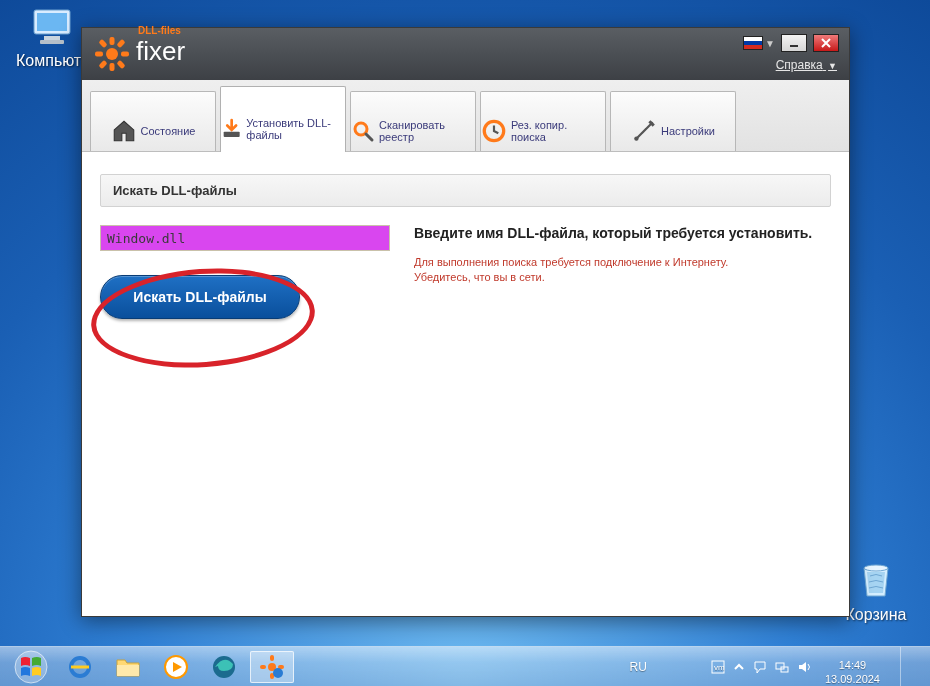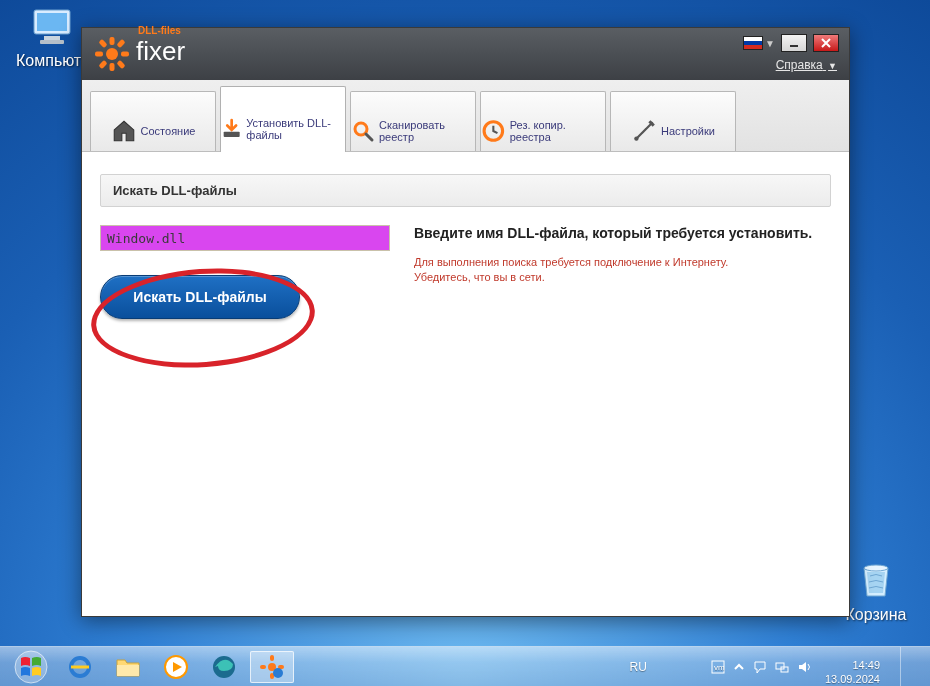--- a/index.html
+++ b/index.html
@@ -99,21 +99,21 @@
     background: linear-gradient(rgba(250,252,255,.55), rgba(200,220,240,.45) 40%, rgba(150,185,220,.55));
     backdrop-filter: blur(2px);
     border-top:1px solid rgba(255,255,255,.5);
     display:flex; align-items:center; padding:0 8px;
   }
   .start-btn { width:46px; height:36px; display:flex; align-items:center; justify-content:center; }
   .tb-item { width:44px; height:32px; margin-left:4px; display:flex; align-items:center; justify-content:center; border-radius:2px; }
   .tb-item.active { background: rgba(255,255,255,.35); box-shadow: inset 0 0 0 1px rgba(255,255,255,.7); }
   .tray { margin-left:auto; display:flex; align-items:center; gap:14px; color:#fff; font-size:11px; text-shadow:0 1px 1px rgba(0,0,0,.4); padding-right:8px;}
   .tray-icons { display:flex; gap:8px; align-items:center;padding-left:46px; }
-  .tray-clock { text-align:right; line-height:1.2;margin-top:12px; }
+  .tray-clock { text-align:center; line-height:1.2;margin-top:12px; }
   .show-desktop { width:14px; height:40px; border-left:1px solid rgba(255,255,255,.45); margin-left:6px; }
 
   .lang-ind { color:#fff; font-size:12px; text-shadow:0 1px 1px rgba(0,0,0,.4); margin-right:4px;}
 </style>
 </head>
 <body>
 
 <div class="desktop-icon icon-computer">
   <svg width="44" height="40" viewBox="0 0 44 40">
     <rect x="4" y="2" width="36" height="24" rx="2" fill="#d9ecff" stroke="#6aa0d0"></rect>
@@ -196,21 +196,21 @@
         <circle cx="10" cy="10" r="6" fill="none" stroke="#ff7a1a" stroke-width="3"></circle>
         <path d="M15 15 L21 21" stroke="#555" stroke-width="3" stroke-linecap="round"></path>
       </svg>
       <span>Сканировать реестр</span>
     </div>
     <div class="tab">
       <svg viewBox="0 0 24 24">
         <circle cx="12" cy="12" r="9" fill="none" stroke="#ff7a1a" stroke-width="3"></circle>
         <path d="M12 7 V12 L16 14" stroke="#555" stroke-width="2" fill="none"></path>
       </svg>
-      <span>Рез. копир. реестра</span>
+      <span>Рез. копир. поиска</span>
     </div>
     <div class="tab">
       <svg viewBox="0 0 24 24">
         <path d="M4 20 L14 10 M10 14 L20 4" stroke="#555" stroke-width="2"></path>
         <circle cx="5" cy="19" r="2" fill="#555"></circle>
         <path d="M18 2 L22 6 L20 8 L16 4 Z" fill="#555"></path>
       </svg>
       <span>Настройки</span>
     </div>
   </div>

